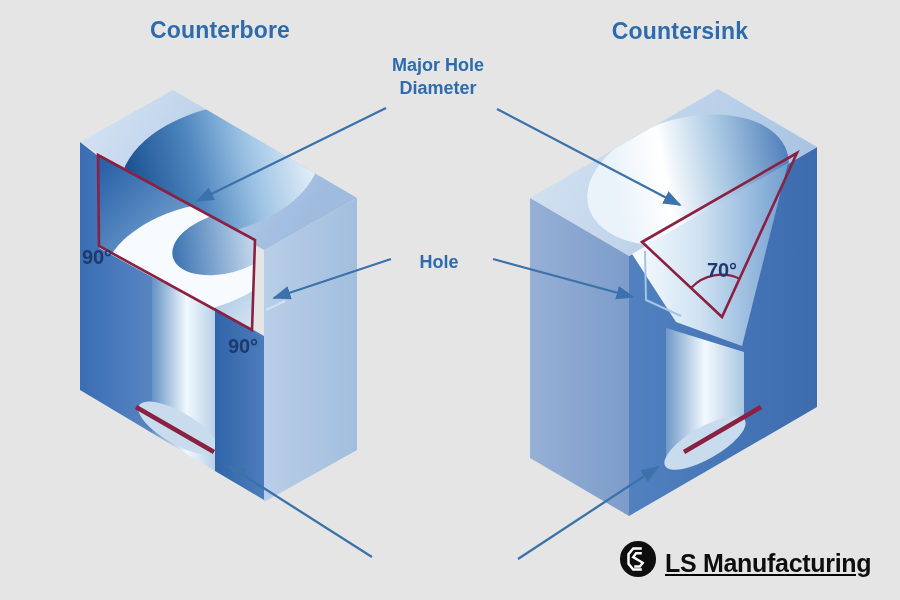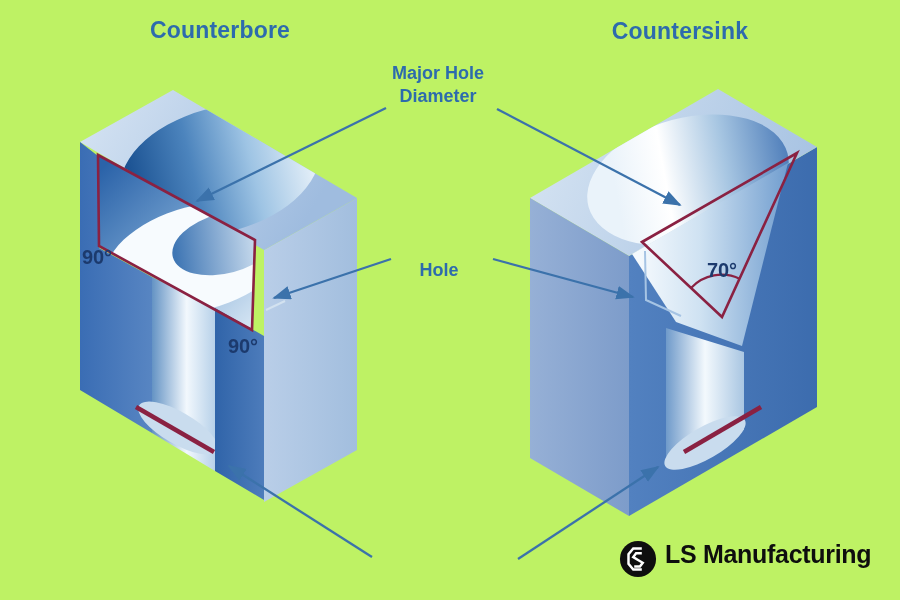--- a/index.html
+++ b/index.html
@@ -1,26 +1,26 @@
 <!DOCTYPE html>
 <html><head>
 <meta charset="utf-8">
 <style>
   html,body{margin:0;padding:0;background:#ffffff;}
   .stage{
-    position:relative;width:900px;height:600px;background:#bef264;
+    position:relative;width:900px;height:600px;background:#e5e5e5;
     font-family:"Liberation Sans", sans-serif;overflow:hidden;
   }
   .stage svg.gfx{position:absolute;left:0;top:0;}
   .lbl{position:absolute;transform:translate(-50%,-50%);color:#2d6bad;text-align:center;white-space:nowrap;}
   .title{font-size:23px;font-weight:700;letter-spacing:0.2px;}
-  .callout{font-size:18px;font-weight:600;line-height:1.28;margin-top:8px;}
+  .callout{font-size:18px;font-weight:600;line-height:1.28;}
   .angle{font-size:20px;font-weight:600;color:#1c3a6d;}
   .logo{position:absolute;left:619px;top:559px;transform:translateY(-50%);
-        display:flex;align-items:flex-start;gap:8px;}
+        display:flex;align-items:flex-end;gap:8px;text-decoration:underline;}
   .logo-text{font-size:25px;font-weight:700;color:#0e0e0e;letter-spacing:-0.3px;white-space:nowrap;}
 </style>
 </head>
 <body>
 
 <div class="stage">
 
   <svg class="gfx" width="900" height="600" viewBox="0 0 900 600">
     <defs>
       <linearGradient id="gTopL" gradientUnits="userSpaceOnUse" x1="80" y1="100" x2="300" y2="230">

